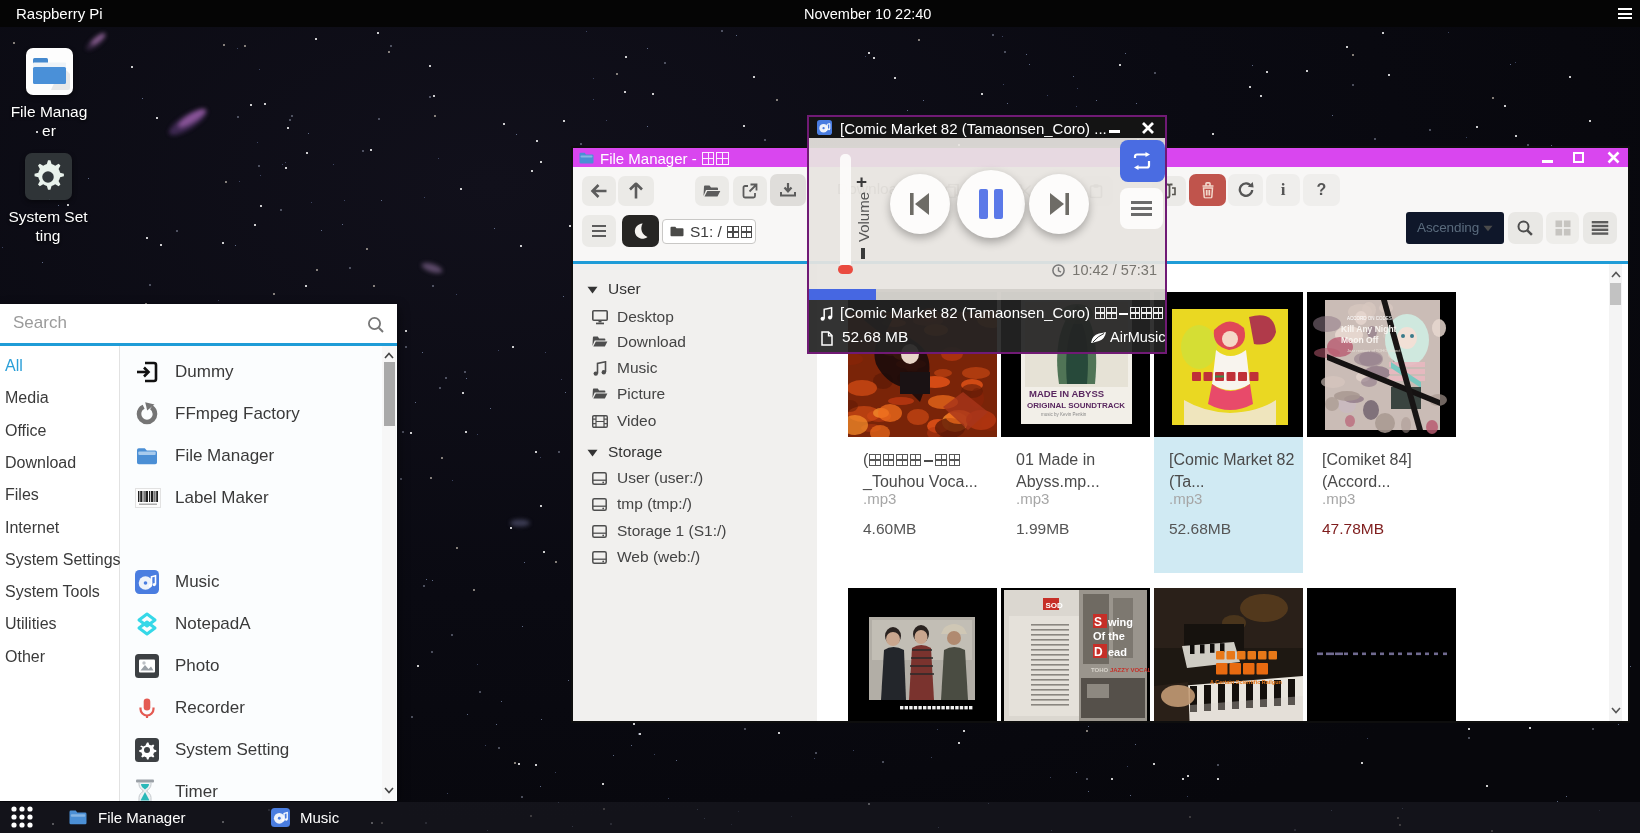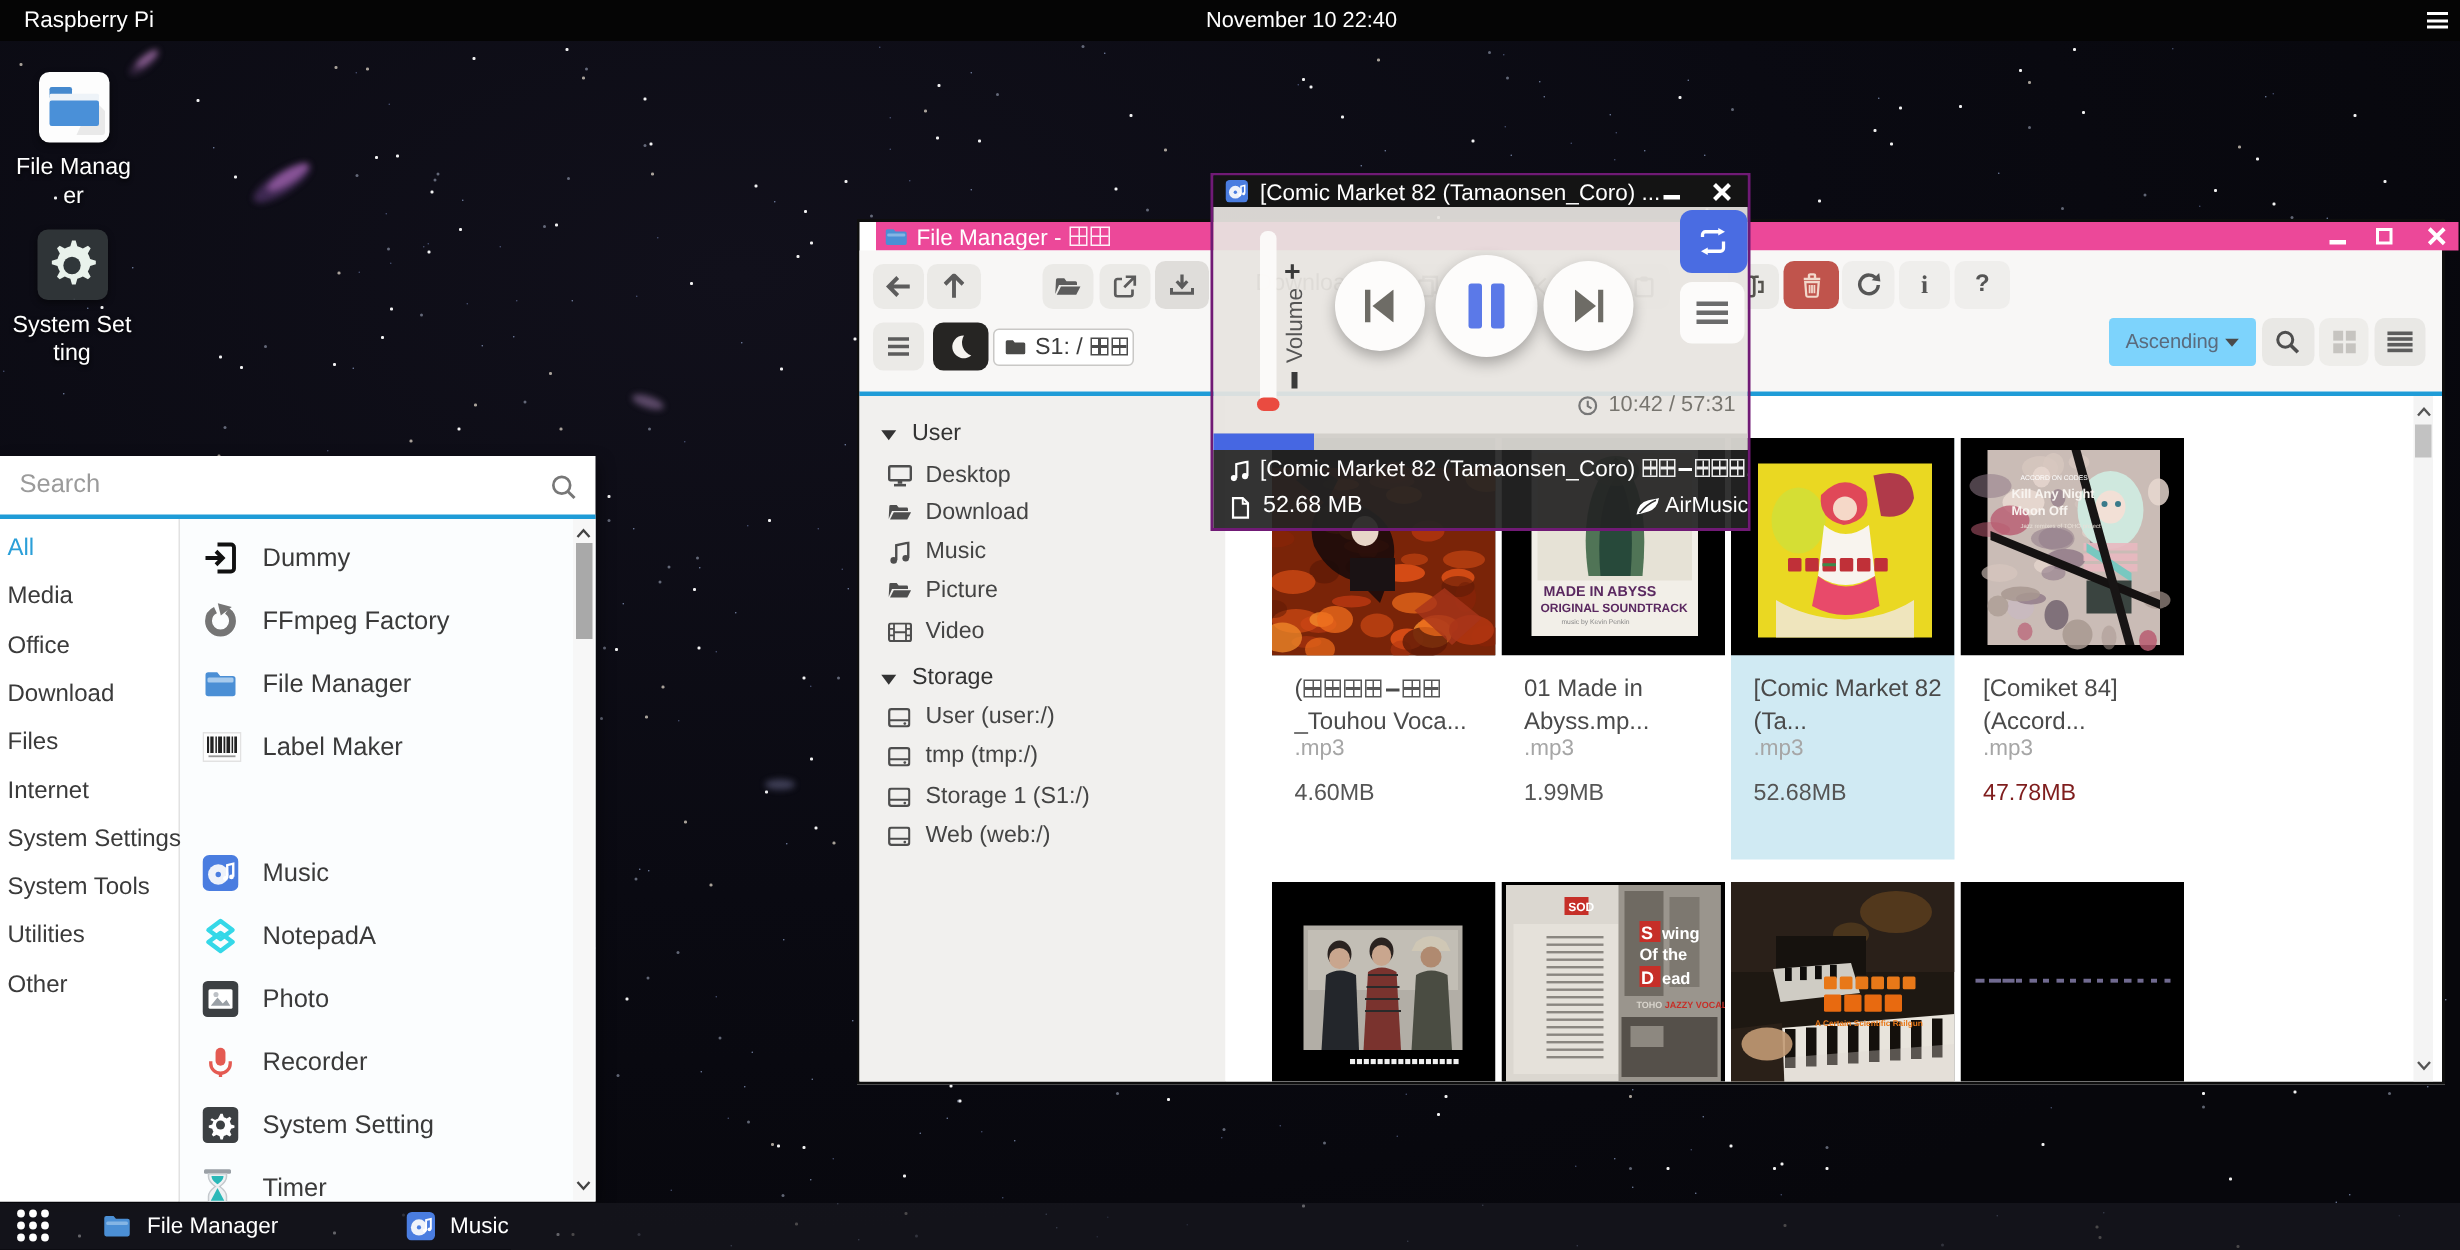--- a/index.html
+++ b/index.html
@@ -198,21 +198,21 @@
           <path d="M1 6 L5 1.5 L9 6" fill="none" stroke="#444" stroke-width="1.6"></path>
         </svg>
 <svg width="10" height="7" style="position:absolute;left:2px;bottom:6px;" viewBox="0 0 10 7">
           <path d="M1 1 L5 5.5 L9 1" fill="none" stroke="#444" stroke-width="1.6"></path>
         </svg>
 <div style="position:absolute;left:1.5px;top:16px;width:11px;height:64px;background:#a9a9a9;"></div>
 </div>
 
 </div>
 <div id="fm" style="position:absolute;left:571px;top:146px;width:1059px;height:577px;background:#fff;border:2px solid #0e0e0e;z-index:2;">
- <div style="position:absolute;left:11px;top:0;width:1055px;height:19px;background:#ec4899;">
+ <div style="position:absolute;left:0;top:0;width:1055px;height:19px;background:#d946ef;">
   <svg width="15" height="12" viewBox="0 0 15 12" style="position:absolute;left:6px;top:3.5px;">
           <path d="M0.5 2 a1.2 1.2 0 0 1 1.2-1.2 h4 l1.3 1.6 h6.3 a1.2 1.2 0 0 1 1.2 1.2 v6.6 a1.2 1.2 0 0 1-1.2 1.2 h-11.6 a1.2 1.2 0 0 1-1.2-1.2 z" fill="#4b8fd5"></path>
           <rect x="1.5" y="3.6" width="12" height="2" rx=".8" fill="#85b5e4"></rect>
         </svg>
   <div style="position:absolute;left:27px;top:1.5px;font-size:15px;color:#fff;">File Manager - <span class="cjk"></span><span class="cjk"></span></div>
   <div style="position:absolute;left:969px;top:12px;width:11px;height:2.6px;background:#fff;"></div>
   <div style="position:absolute;left:1000px;top:4px;width:11px;height:11px;border:2.4px solid #fff;"></div>
   <svg width="13" height="13" viewBox="0 0 13 13" style="position:absolute;left:1034px;top:3px;">
           <path d="M1.5 1.5 L11.5 11.5 M11.5 1.5 L1.5 11.5" stroke="#fff" stroke-width="2.6"></path>
         </svg>
@@ -300,21 +300,21 @@
           <svg width="17" height="18" viewBox="0 0 16 17">
             <path d="M10.5 1.5 a7.2 7.2 0 1 0 4.6 12.6 a8.6 8.6 0 0 1-4.6-12.6z" fill="#f5f3ef"></path>
           </svg>
         </div>
   <div style="position:absolute;left:89px;top:52px;width:94px;height:25px;background:#fff;border:1px solid #c9c8c6;border-radius:4px;">
    <svg width="14" height="11" viewBox="0 0 14 11" style="position:absolute;left:7px;top:6px;">
             <path d="M0.5 1.8 a1 1 0 0 1 1-1 h3.8 l1.2 1.5 h6 a1 1 0 0 1 1 1 v5.9 a1 1 0 0 1-1 1 h-11 a1 1 0 0 1-1-1 z" fill="#4a4a48"></path>
           </svg>
    <div style="position:absolute;left:27px;top:2.5px;font-size:15.5px;color:#3c3c3c;white-space:nowrap;">S1: / <span class="cjk" style="width:11.5px;height:11.5px;"></span><span class="cjk" style="width:11.5px;height:11.5px;"></span></div>
   </div>
-  <div style="position:absolute;left:833px;top:45px;width:98px;height:32px;background:#7dd3fc;border-radius:3px;">
+  <div style="position:absolute;left:833px;top:45px;width:98px;height:32px;background:#0f172a;border-radius:3px;">
    <div style="position:absolute;left:11px;top:8px;font-size:13.5px;letter-spacing:-.1px;color:#5a6b7d;">Ascending</div>
    <svg width="10" height="7" viewBox="0 0 11 7" style="position:absolute;right:11px;top:13px;">
             <path d="M0.5 0.5 L5.5 6.5 L10.5 0.5z" fill="#4a4a4a"></path>
           </svg>
   </div>
   <div class="tbtn" style="left:934.7px;top:45px;width:35px;height:32px;background:#e9e8e5;">
           <svg width="17" height="17" viewBox="0 0 17 17">
             <circle cx="7" cy="7" r="5" fill="none" stroke="#4e4e4e" stroke-width="2"></circle>
             <line x1="10.8" y1="10.8" x2="15.4" y2="15.4" stroke="#4e4e4e" stroke-width="2.4"></line>
           </svg>

